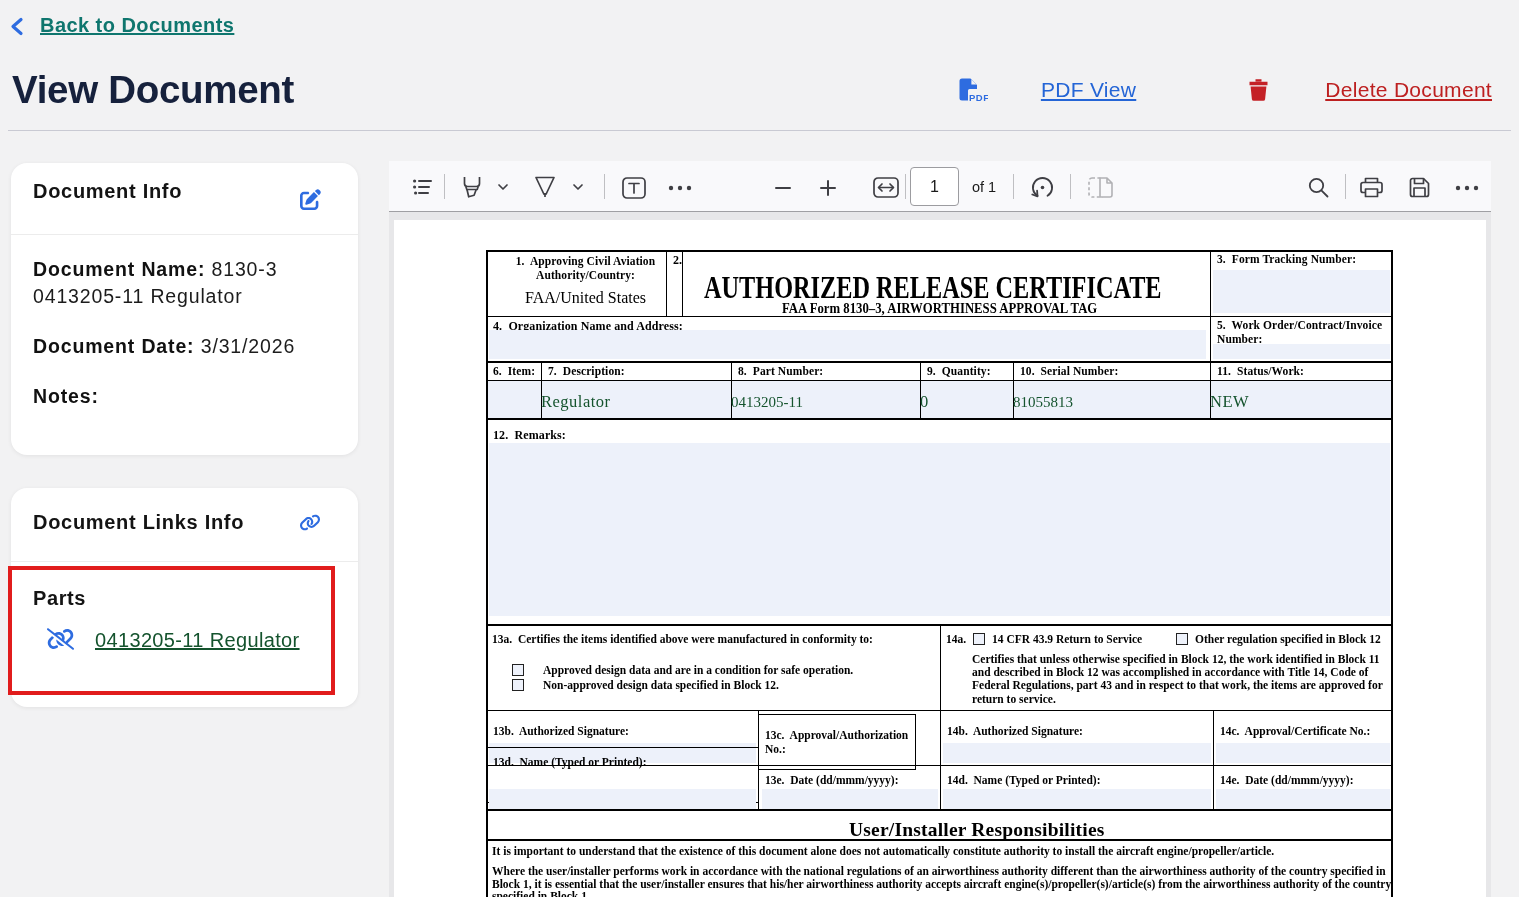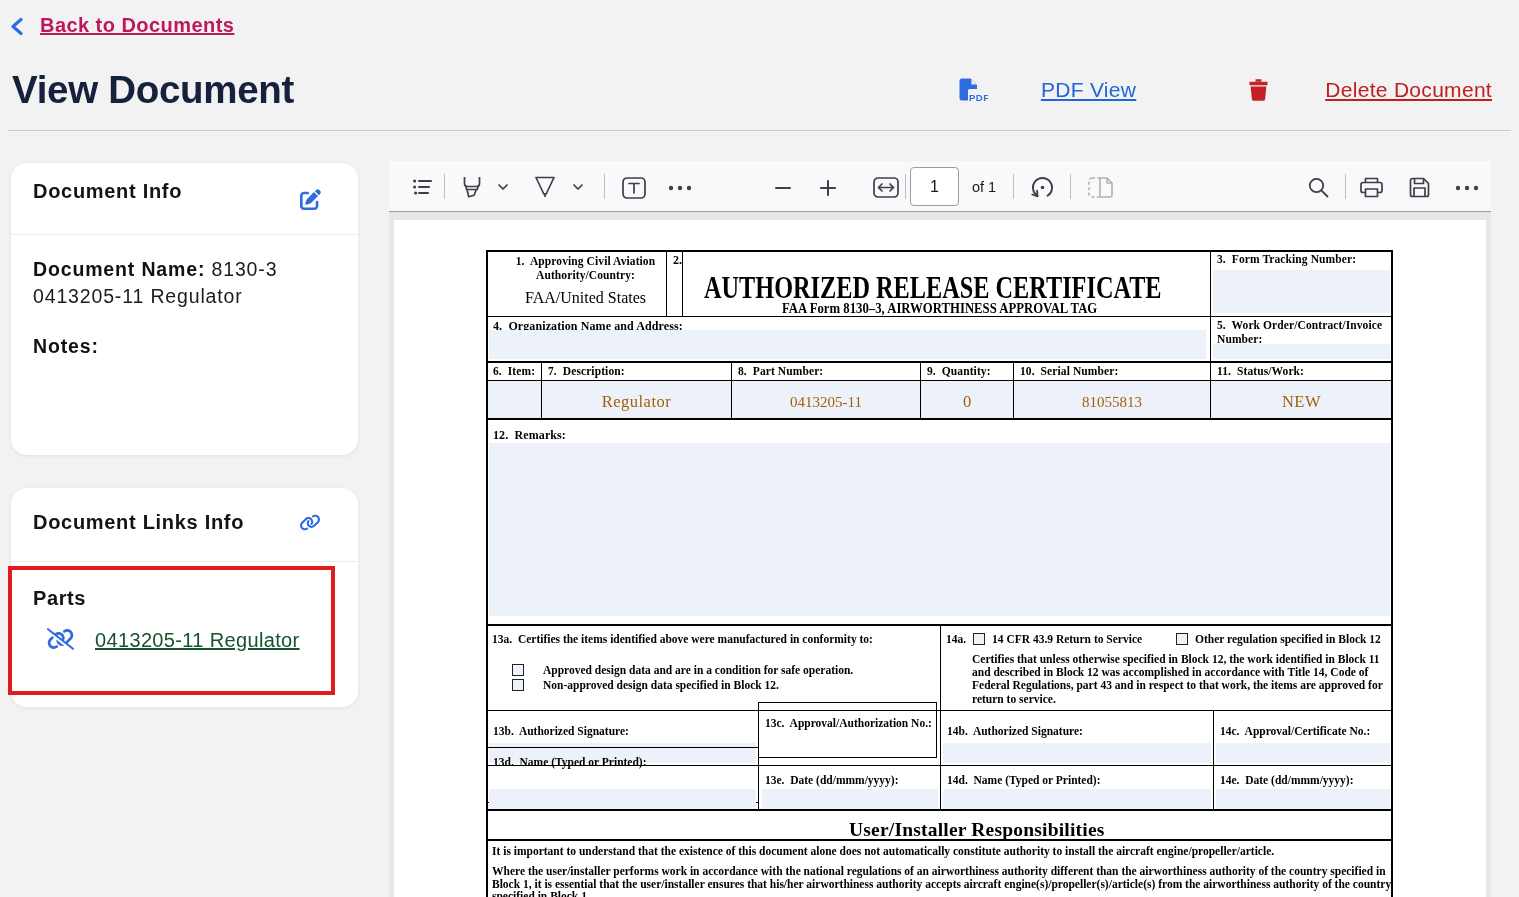--- a/index.html
+++ b/index.html
@@ -2,21 +2,21 @@
 <html><head>
 <meta charset="utf-8">
 <style>
 * { margin:0; padding:0; box-sizing:border-box; }
 html,body { width:1519px; height:897px; overflow:hidden; background:#f2f2f3;
   font-family:"Liberation Sans", sans-serif; position:relative; }
 a { text-decoration:underline; }
 
 
 .back { position:absolute; left:40px; top:14px; font-size:20px; font-weight:600;
-  color:#be185d; letter-spacing:0.45px; }
+  color:#0f766e; letter-spacing:0.45px; }
 .backchev { position:absolute; left:9px; top:17px; }
 h1 { position:absolute; left:12px; top:68px; font-size:38.5px; font-weight:700;
   color:#16213c; letter-spacing:-0.3px; }
 .actions { position:absolute; top:78px; right:27px; font-size:21px; font-weight:500;
   display:flex; align-items:center; letter-spacing:0.3px;gap:48px; }
 .actions a.pdf { color:#2465d6; }
 .actions a.del { color:#bd2020; }
 .actions svg { margin-right:9px; flex:none; }
 .gap { width:17px; }
 .hr1 { position:absolute; top:130px; left:8px; width:1503px; border-top:1px solid #c9cad3; }
@@ -52,21 +52,21 @@
   text-align:center; line-height:37px; }
 .of1 { position:absolute; left:583px; top:18px; font-size:14.5px; color:#1a1a1a; }
 #page { position:absolute; left:5px; top:59px; width:1092px; height:677px; background:#fff; }
 
 
 #form { position:absolute; left:92px; top:30px; width:907px; height:668px;
   font-family:"Liberation Serif", serif; color:#000; }
 .cell { position:absolute; border:1px solid #000; padding:2px 4px 0 6px; }
 .lb { font-weight:700; font-size:11.5px; line-height:1.2; letter-spacing:0.1px; }
 .blue { position:absolute; background:#edf1fa; }
-.val { position:absolute; width:100%; text-align:center; font-size:15px; color:#a16207; }
+.val { position:absolute; width:100%; font-size:15px; color:#14532d; }
 .hline { position:absolute; left:0; width:907px; height:2px; background:#000; z-index:3; }
 .outer { position:absolute; left:0; top:0; width:907px; height:668px;
   border:2px solid #000; border-bottom:none; z-index:4; pointer-events:none; }
 .chk { position:absolute; width:12px; height:12px; border:1.3px solid #222; background:#eef2fb; }
 .ft { position:absolute; font-weight:700; font-size:11.5px; line-height:1.2; }
 </style>
 </head>
 <body>
 
 <svg class="backchev" width="16" height="19" viewBox="0 0 16 19">
@@ -93,20 +93,21 @@
 
 <div class="card" id="card1">
   <div class="cardhead">
     <h2>Document Info</h2>
     <svg width="21" height="21" viewBox="0 0 512 512">
         <path fill="#2e6ce0" d="M471.6 21.7c-21.9-21.9-57.3-21.9-79.2 0L362.3 51.7l97.9 97.9 30.1-30.1c21.9-21.9 21.9-57.3 0-79.2L471.6 21.7zm-299.2 220c-6.1 6.1-10.8 13.6-13.5 21.9l-29.6 88.8c-2.9 8.6-.6 18.1 5.8 24.6s15.9 8.7 24.6 5.8l88.8-29.6c8.2-2.7 15.7-7.4 21.9-13.5L437.7 172.3 339.7 74.3 172.4 241.7zM96 64C43 64 0 107 0 160V416c0 53 43 96 96 96H352c53 0 96-43 96-96V320c0-17.7-14.3-32-32-32s-32 14.3-32 32v96c0 17.7-14.3 32-32 32H96c-17.7 0-32-14.3-32-32V160c0-17.7 14.3-32 32-32h96c17.7 0 32-14.3 32-32s-14.3-32-32-32H96z"></path>
       </svg>
   </div>
   <div class="cbody">
     <p><b>Document Name:</b> 8130-3 0413205-11 Regulator</p>
+    <p><b>Document Date:</b> 3/31/2026</p>
     <p><b>Notes:</b></p>
   </div>
 </div>
 
 <div class="card" id="card2">
   <div class="cardhead">
     <h2>Document Links Info</h2>
     <svg width="22" height="17" viewBox="0 0 640 512">
         <path fill="#2e6ce0" d="M579.8 267.7c56.5-56.5 56.5-148 0-204.5c-50-50-128.8-56.5-186.3-15.4l-1.6 1.1c-14.4 10.3-17.7 30.3-7.4 44.6s30.3 17.7 44.6 7.4l1.6-1.1c32.1-22.9 76-19.3 103.8 8.6c31.5 31.5 31.5 82.5 0 114L422.3 334.8c-31.5 31.5-82.5 31.5-114 0c-27.9-27.9-31.5-71.8-8.6-103.8l1.1-1.6c10.3-14.4 6.9-34.4-7.4-44.6s-34.4-6.9-44.6 7.4l-1.1 1.6C206.5 251.2 213 330 263 380c56.5 56.5 148 56.5 204.5 0L579.8 267.7zM60.2 244.3c-56.5 56.5-56.5 148 0 204.5c50 50 128.8 56.5 186.3 15.4l1.6-1.1c14.4-10.3 17.7-30.3 7.4-44.6s-30.3-17.7-44.6-7.4l-1.6 1.1c-32.1 22.9-76 19.3-103.8-8.6C74 372 74 321 105.5 289.5L217.7 177.2c31.5-31.5 82.5-31.5 114 0c27.9 27.9 31.5 71.8 8.6 103.9l-1.1 1.6c-10.3 14.4-6.9 34.4 7.4 44.6s34.4 6.9 44.6-7.4l1.1-1.6C433.5 260.8 427 182 377 132c-56.5-56.5-148-56.5-204.5 0L60.2 244.3z"></path>
       </svg>
@@ -303,21 +304,21 @@
       <div class="ft" style="left:460px;top:383px">14a.</div>
       <div class="chk" style="left:487px;top:383px"></div>
       <div class="ft" style="left:506px;top:383px">14 CFR 43.9 Return to Service</div>
       <div class="chk" style="left:690px;top:383px"></div>
       <div class="ft" style="left:709px;top:383px">Other regulation specified in Block 12</div>
       <div class="ft" style="left:486px;top:403px;line-height:13.2px;white-space:nowrap">Certifies that unless otherwise specified in Block 12, the work identified in Block 11<br>and described in Block 12 was accomplished in accordance with Title 14, Code of<br>Federal Regulations, part 43 and in respect to that work, the items are approved for<br>return to service.</div>
 
       <div class="cell" style="left:0;top:460px;width:273px;height:56px">
           <div class="ft" style="position:static;margin-top:12px">13b.&nbsp; Authorized Signature:</div>
         </div>
-      <div class="cell" style="left:272px;top:452px;width:179px;height:56px">
+      <div class="cell" style="left:272px;top:464px;width:158px;height:56px">
           <div class="ft" style="position:static;margin-top:12px">13c.&nbsp; Approval/Authorization No.:</div>
         </div>
       <div class="cell" style="left:454px;top:460px;width:274px;height:56px">
           <div class="ft" style="position:static;margin-top:12px">14b.&nbsp; Authorized Signature:</div>
         </div>
       <div class="cell" style="left:727px;top:460px;width:180px;height:56px">
           <div class="ft" style="position:static;margin-top:12px">14c.&nbsp; Approval/Certificate No.:</div>
         </div>
       <div class="blue" style="left:3px;top:493px;width:267px;height:20px"></div>
       <div class="blue" style="left:457px;top:493px;width:268px;height:20px"></div>

